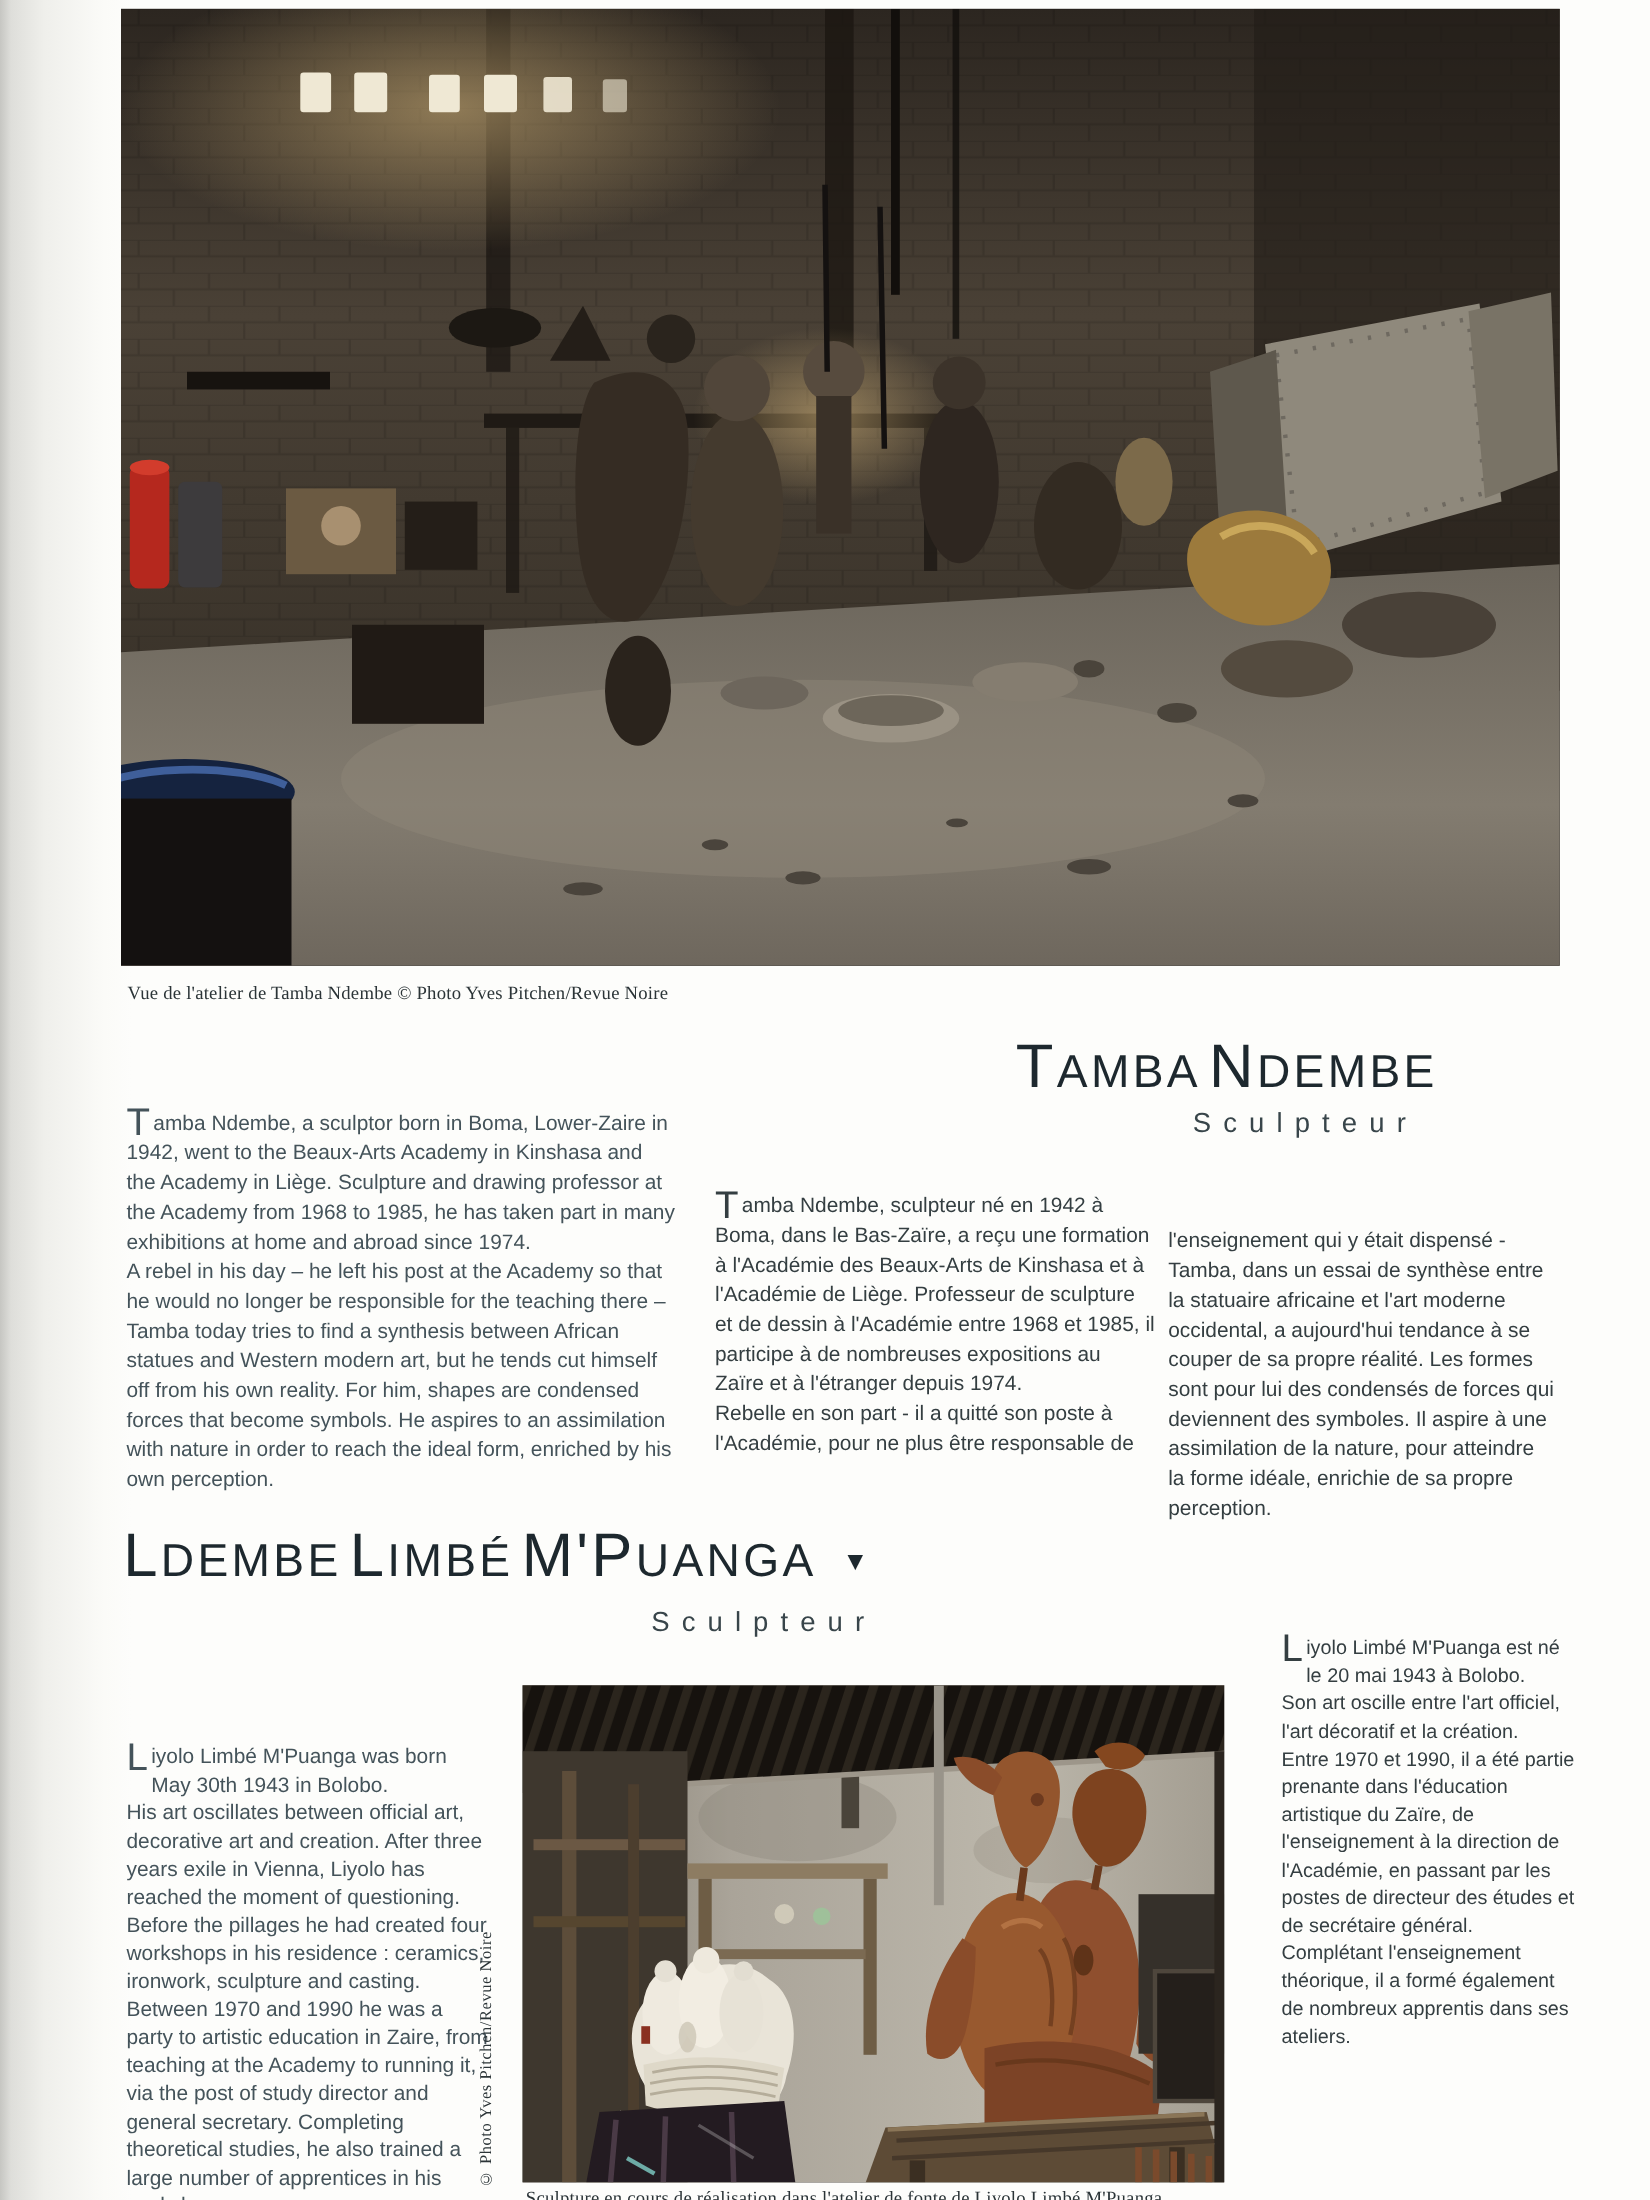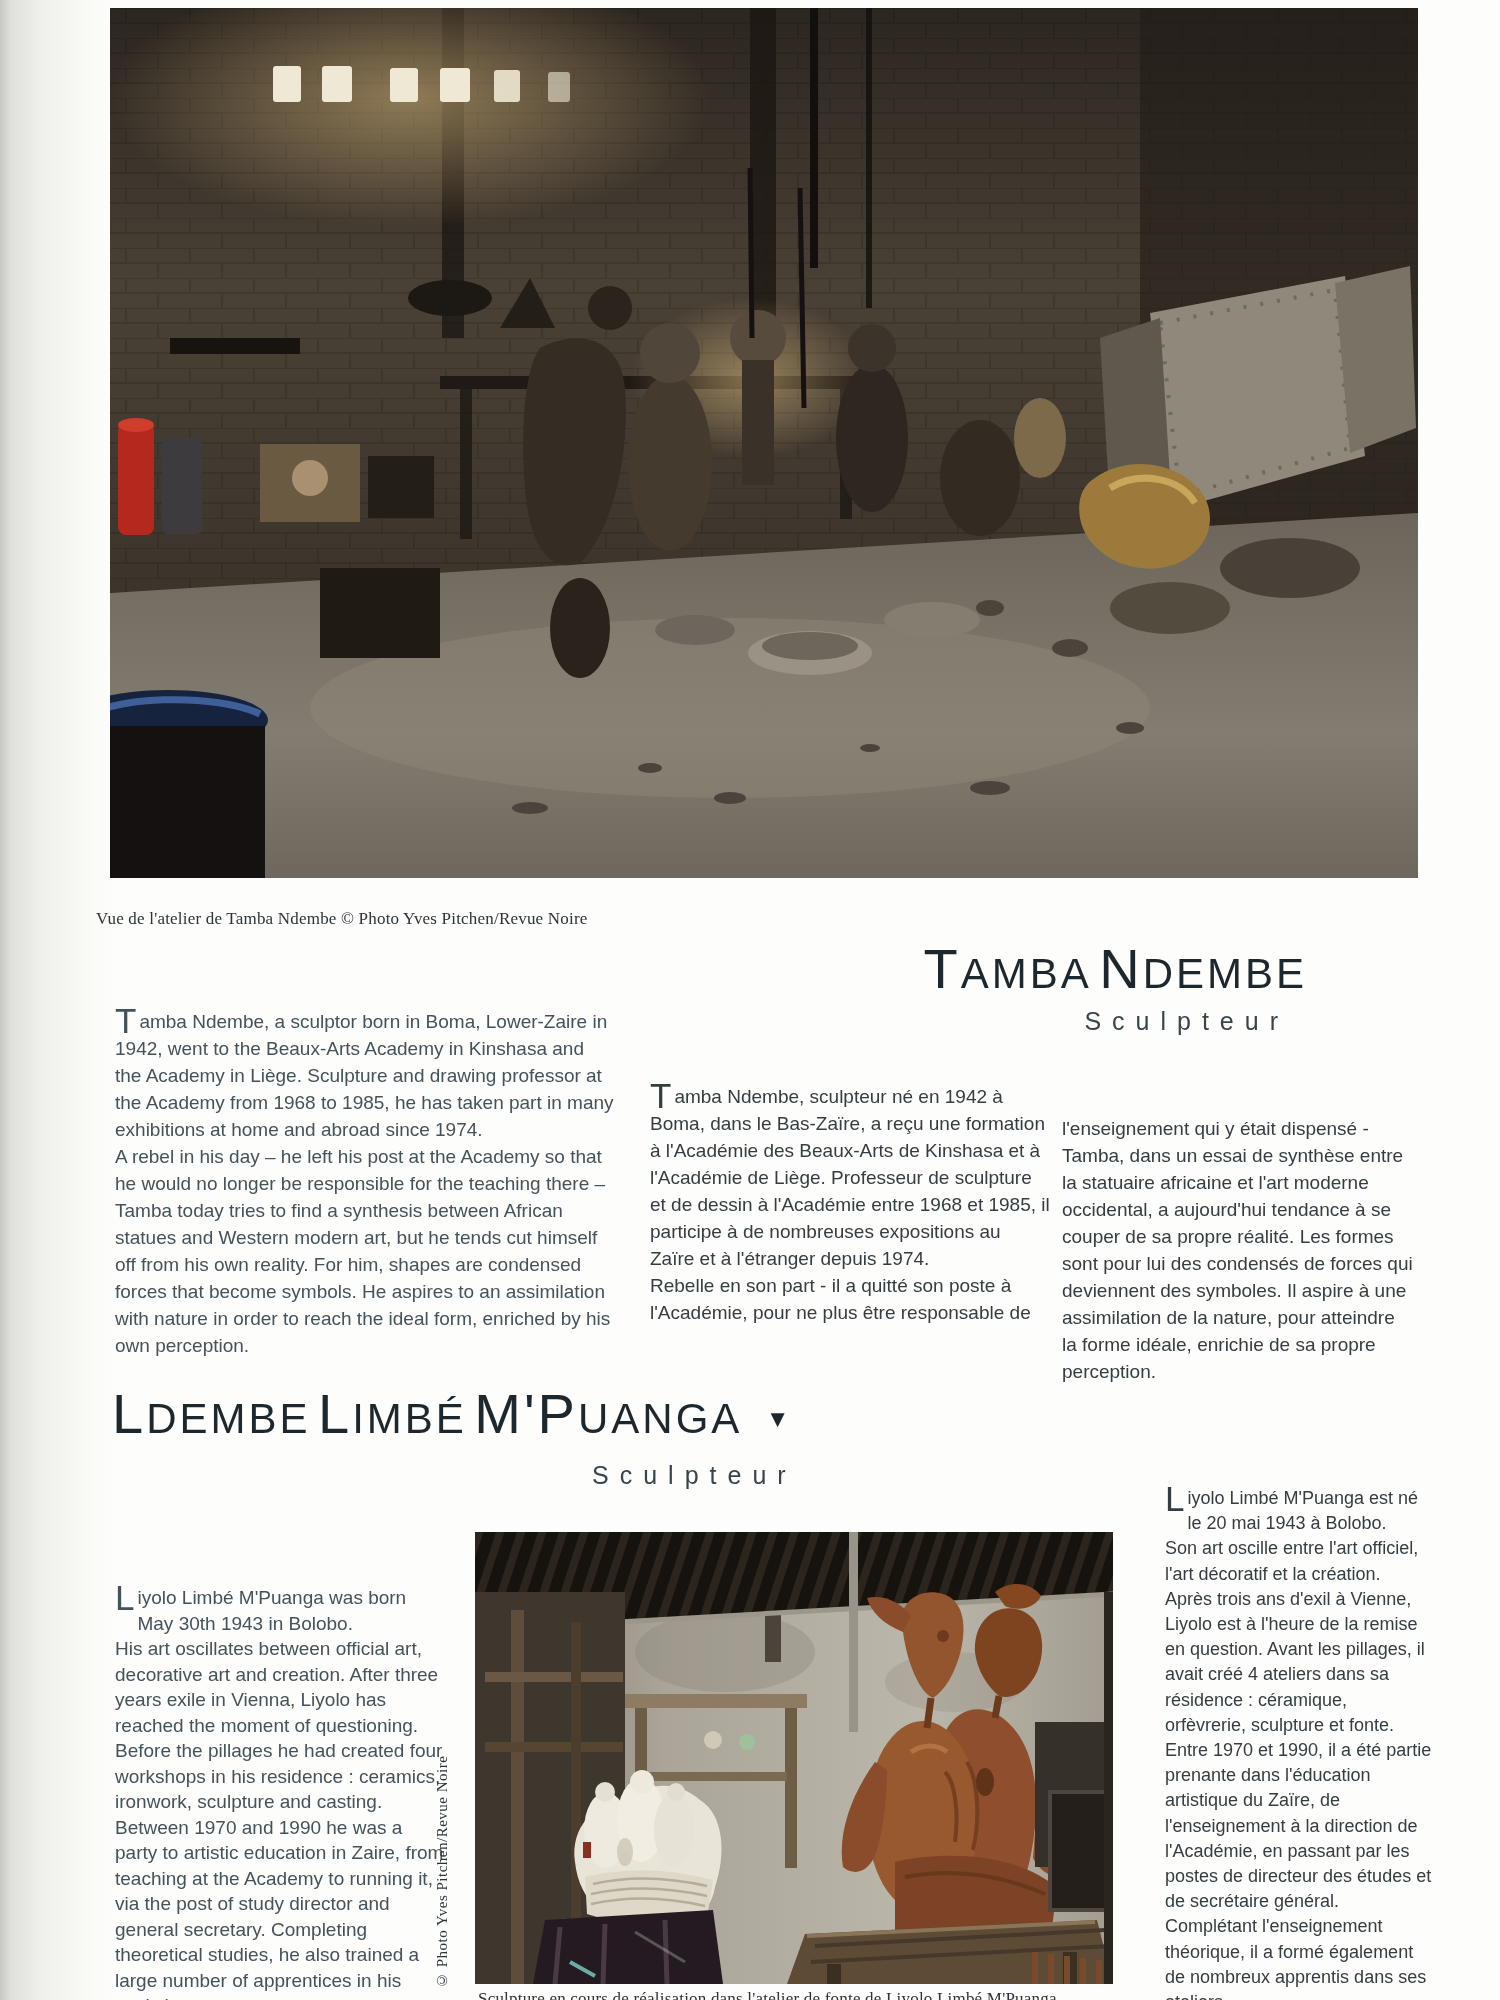--- a/index.html
+++ b/index.html
@@ -139,21 +139,21 @@
         <ellipse cx="540" cy="760" rx="12" ry="5"></ellipse>
           <ellipse cx="620" cy="790" rx="16" ry="6"></ellipse>
         <ellipse cx="760" cy="740" rx="10" ry="4"></ellipse>
           <ellipse cx="880" cy="780" rx="20" ry="7"></ellipse>
         <ellipse cx="1020" cy="720" rx="14" ry="6"></ellipse>
           <ellipse cx="420" cy="800" rx="18" ry="6"></ellipse>
       </g>
     </svg>
   </div>
 
-  <div class="caption" style="left:96px;top:893px;margin-top:16px;">Vue de l'atelier de Tamba Ndembe © Photo Yves Pitchen/Revue Noire</div>
+  <div class="caption" style="left:116px;top:893px;">Vue de l'atelier de Tamba Ndembe © Photo Yves Pitchen/Revue Noire</div>
 
   <div style="position:absolute;left:845px;top:941px;width:462px;">
     <div class="title-line">
       <span class="t-big">T</span><span class="t-small">AMBA</span>
       <span class="t-big">N</span><span class="t-small">DEMBE</span>
     </div>
     <div class="subtitle" style="text-align:right;padding:12px 18px 0 0;">Sculpteur</div>
   </div>
 
   <div class="col en" style="left:115px;top:1008px;width:500px;">
@@ -182,21 +182,20 @@
 
   <div class="col en liyolo-en" style="left:115px;top:1585px;width:332px;">
     <p><span class="dropcap">L</span><span>iyolo Limbé M'Puanga was born May 30th 1943 in Bolobo.</span></p>
     <p>His art oscillates between official art, decorative art and creation. After three years exile in Vienna, Liyolo has reached the moment of questioning. Before the pillages he had created four workshops in his residence : ceramics, ironwork, sculpture and casting.</p>
     <p>Between 1970 and 1990 he was a party to artistic education in Zaire, from teaching at the Academy to running it, via the post of study director and general secretary. Completing theoretical studies, he also trained a large number of apprentices in his workshops.</p>
   </div>
 
   <div class="col fr liyolo-fr" style="left:1165px;top:1486px;width:268px;">
     <p><span class="dropcap">L</span><span>iyolo Limbé M'Puanga est né le 20 mai 1943 à Bolobo.</span></p>
     <p>Son art oscille entre l'art officiel, l'art décoratif et la création.</p>
-    <p>Après trois ans d'exil à Vienne, Liyolo est à l'heure de la remise en question. Avant les pillages, il avait créé 4 ateliers dans sa résidence : céramique, orfèvrerie, sculpture et fonte.</p>
     <p>Entre 1970 et 1990, il a été partie prenante dans l'éducation artistique du Zaïre, de l'enseignement à la direction de l'Académie, en passant par les postes de directeur des études et de secrétaire général. Complétant l'enseignement théorique, il a formé également de nombreux apprentis dans ses ateliers.</p>
   </div>
 
   <div class="vcredit" style="left:434px;top:1702px;height:286px;">© Photo Yves Pitchen/Revue Noire</div>
 
   <div class="photo" style="left:475px;top:1532px;width:638px;height:452px;">
     <svg viewBox="0 0 638 452" preserveAspectRatio="none">
       <defs>
         <linearGradient id="wall2" x1="0" y1="0" x2="1" y2="0">
           <stop offset="0" stop-color="#7e786c"></stop>

